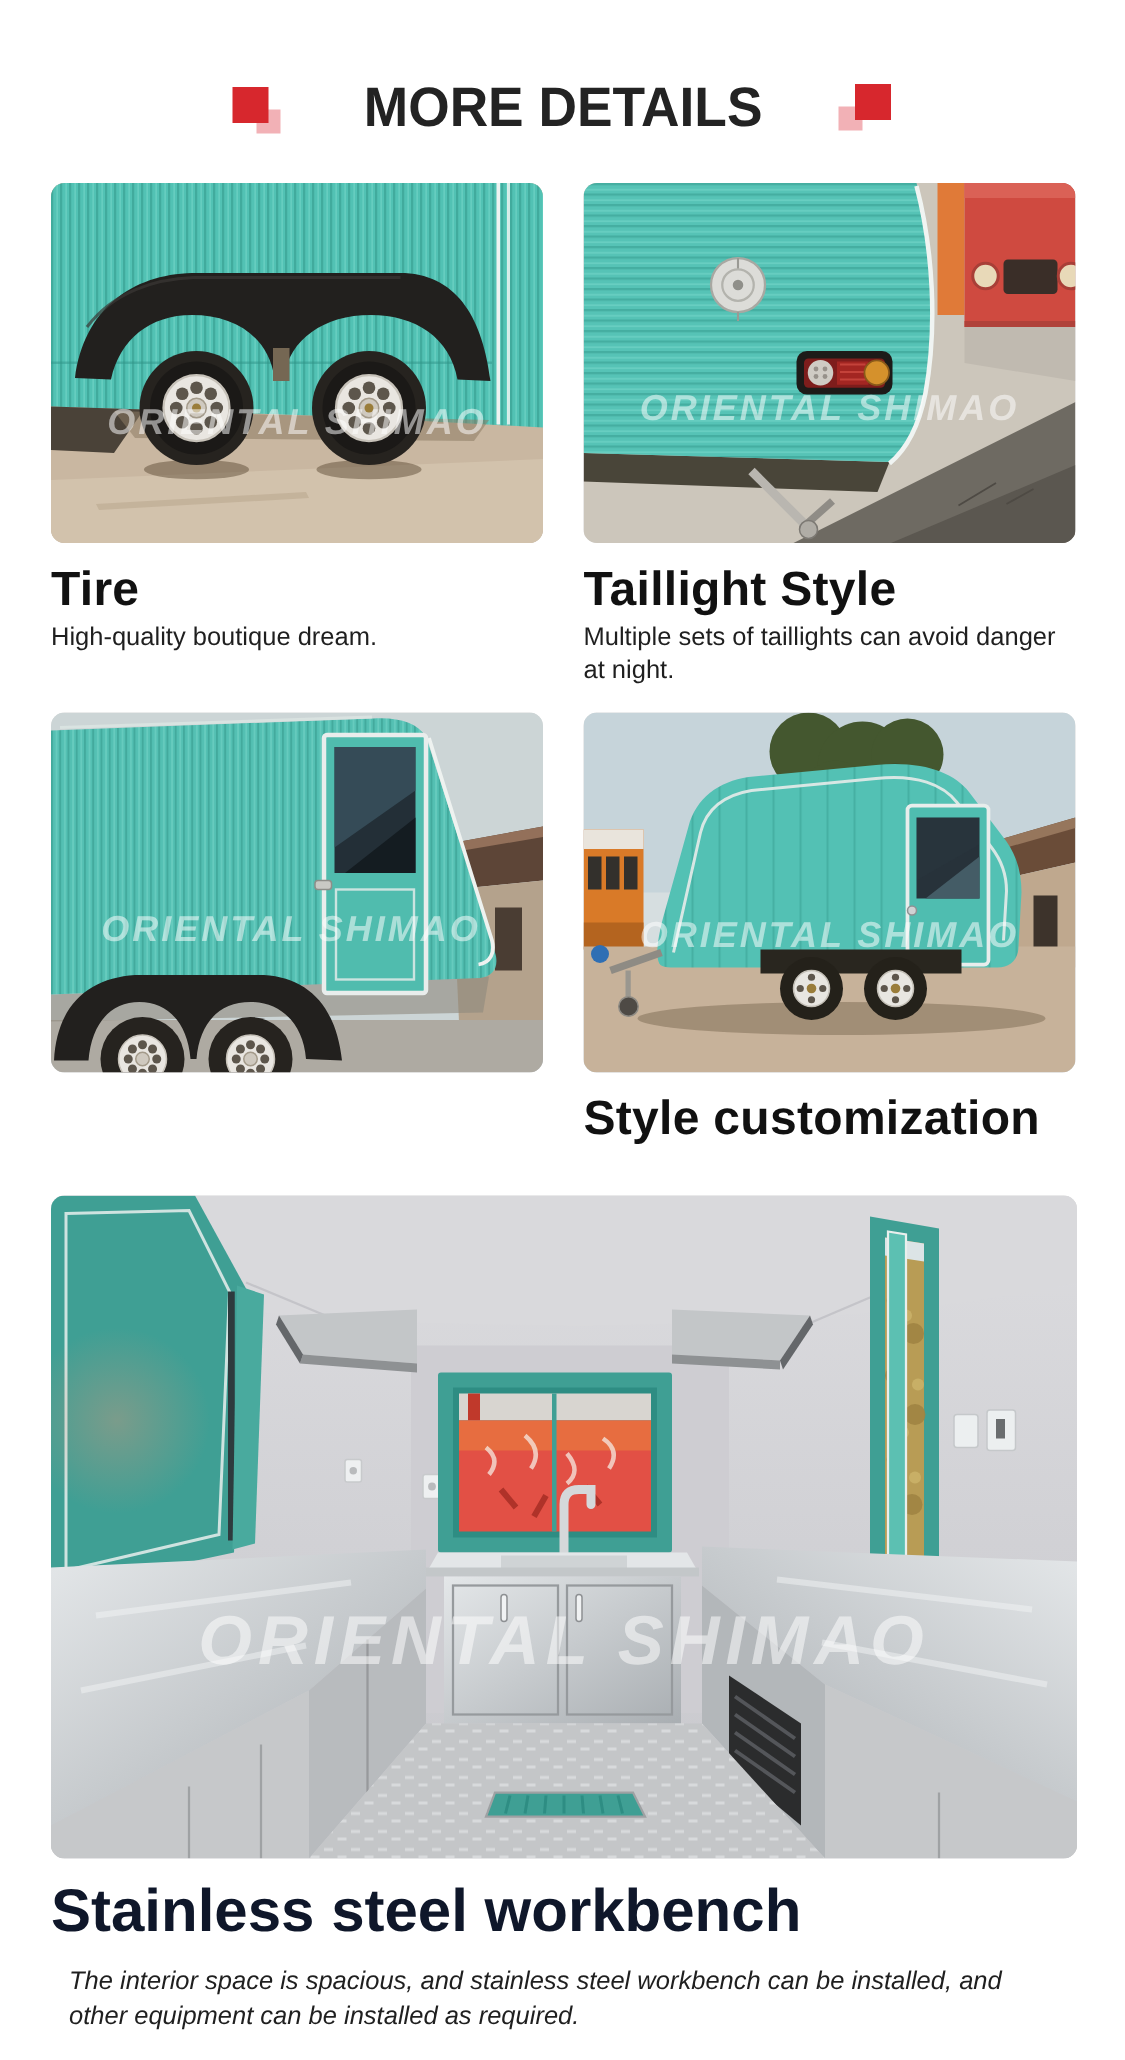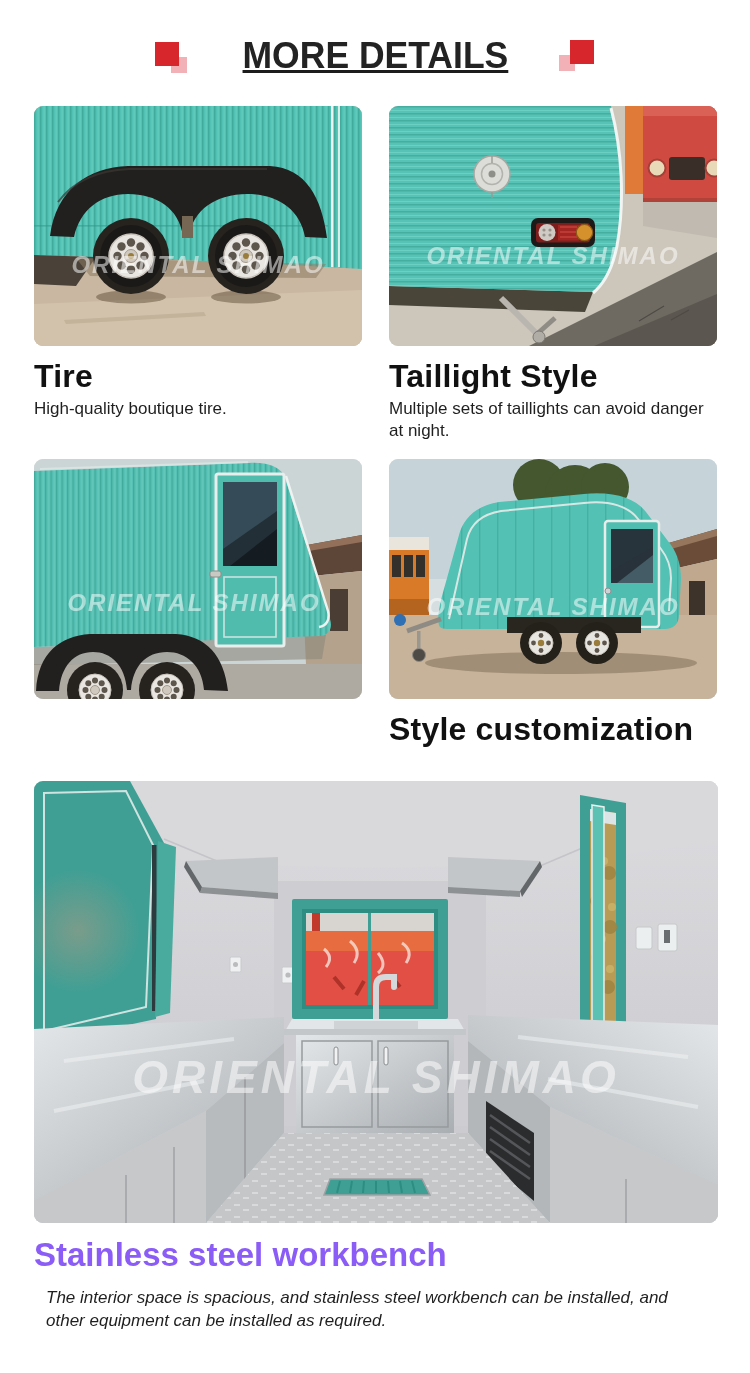--- a/index.html
+++ b/index.html
@@ -1,41 +1,41 @@
 <!DOCTYPE html>
 <html><head>
 <meta charset="utf-8">
 <style>
   html,body{margin:0;padding:0;background:#ffffff;}
   body{width:750px;font-family:"Liberation Sans","DejaVu Sans",sans-serif;color:#1c1c1c;}
   .page{width:750px;}
 
   
-  .section-header{display:flex;align-items:center;justify-content:center;gap:44px;padding-top:30px;height:52px;text-decoration:underline;}
+  .section-header{display:flex;align-items:center;justify-content:center;gap:44px;padding-top:46px;height:52px;}
   .page-title{font-size:37px;font-weight:800;letter-spacing:0px;color:#232323;margin:0;transform:scaleX(.96);white-space:nowrap;}
   .deco{position:relative;width:38px;height:36px;flex:0 0 auto;}
   .deco .sq{position:absolute;display:block;}
   .deco-left .red{width:24px;height:24px;left:0;top:4px;z-index:2;}
   .deco-left .pink{width:16px;height:16px;left:16px;top:19px;z-index:1;}
   .deco-right .red{width:24px;height:24px;left:13px;top:2px;z-index:2;}
   .deco-right .pink{width:16px;height:16px;left:2px;top:17px;z-index:1;}
 
   
   .grid{display:grid;grid-template-columns:328px 328px;column-gap:27px;margin:24px 34px 0 34px;}
   figure{margin:0;}
   .card{margin-bottom:16px;}
   .photo{width:328px;height:240px;border-radius:9px;overflow:hidden;line-height:0;background:#ddd;}
   .photo svg{display:block;}
   .card-title{font-size:32px;font-weight:700;color:#111;margin:12px 0 3px 0;letter-spacing:.2px;}
   .card-desc{font-size:17px;line-height:1.32;color:#1f1f1f;margin:0;max-width:332px;}
 
   
   .wide{margin:14px 34px 0 34px;}
   .photo-wide{width:684px;height:442px;border-radius:9px;overflow:hidden;line-height:0;background:#ddd;}
-  .wide-title{font-size:33px;font-weight:700;color:#8b5cf6;margin:13px 0 4px 0;}
+  .wide-title{font-size:40px;font-weight:700;color:#0f172a;margin:13px 0 4px 0;}
   .wide-desc{font-size:17px;line-height:1.36;color:#1f1f1f;margin:12px;max-width:706px;font-style:italic;}
 
   .wm{font-family:"Liberation Sans",sans-serif;font-style:italic;font-weight:700;fill:#ffffff;opacity:.52;}
 </style>
 </head>
 <body>
 
 <div class="page">
 
   <header class="section-header">
@@ -110,21 +110,21 @@
                 <circle cx="221.5" cy="140.5" r="4.2"></circle>
             </g>
             <circle cx="212" cy="150" r="6.5" fill="#cfc9bf" stroke="#a39a8a"></circle>
               <circle cx="212" cy="150" r="3" fill="#9a7d3a"></circle>
           </g>
           <text class="wm" x="164" y="167" text-anchor="middle" font-size="24" letter-spacing="2">ORIENTAL SHIMAO</text>
         </svg>
       </div>
       <figcaption>
         <h2 class="card-title">Tire</h2>
-        <p class="card-desc">High-quality boutique tire.</p>
+        <p class="card-desc">High-quality boutique dream.</p>
       </figcaption>
     </figure>
 
     <figure class="card">
       <div class="photo">
         <svg width="328" height="240" viewBox="0 0 328 240">
           <defs>
             <pattern id="p2h" width="10" height="7" patternUnits="userSpaceOnUse">
               <rect width="10" height="7" fill="#56c3b6"></rect>
               <rect y="0" width="10" height="1.5" fill="#45aea1"></rect>

